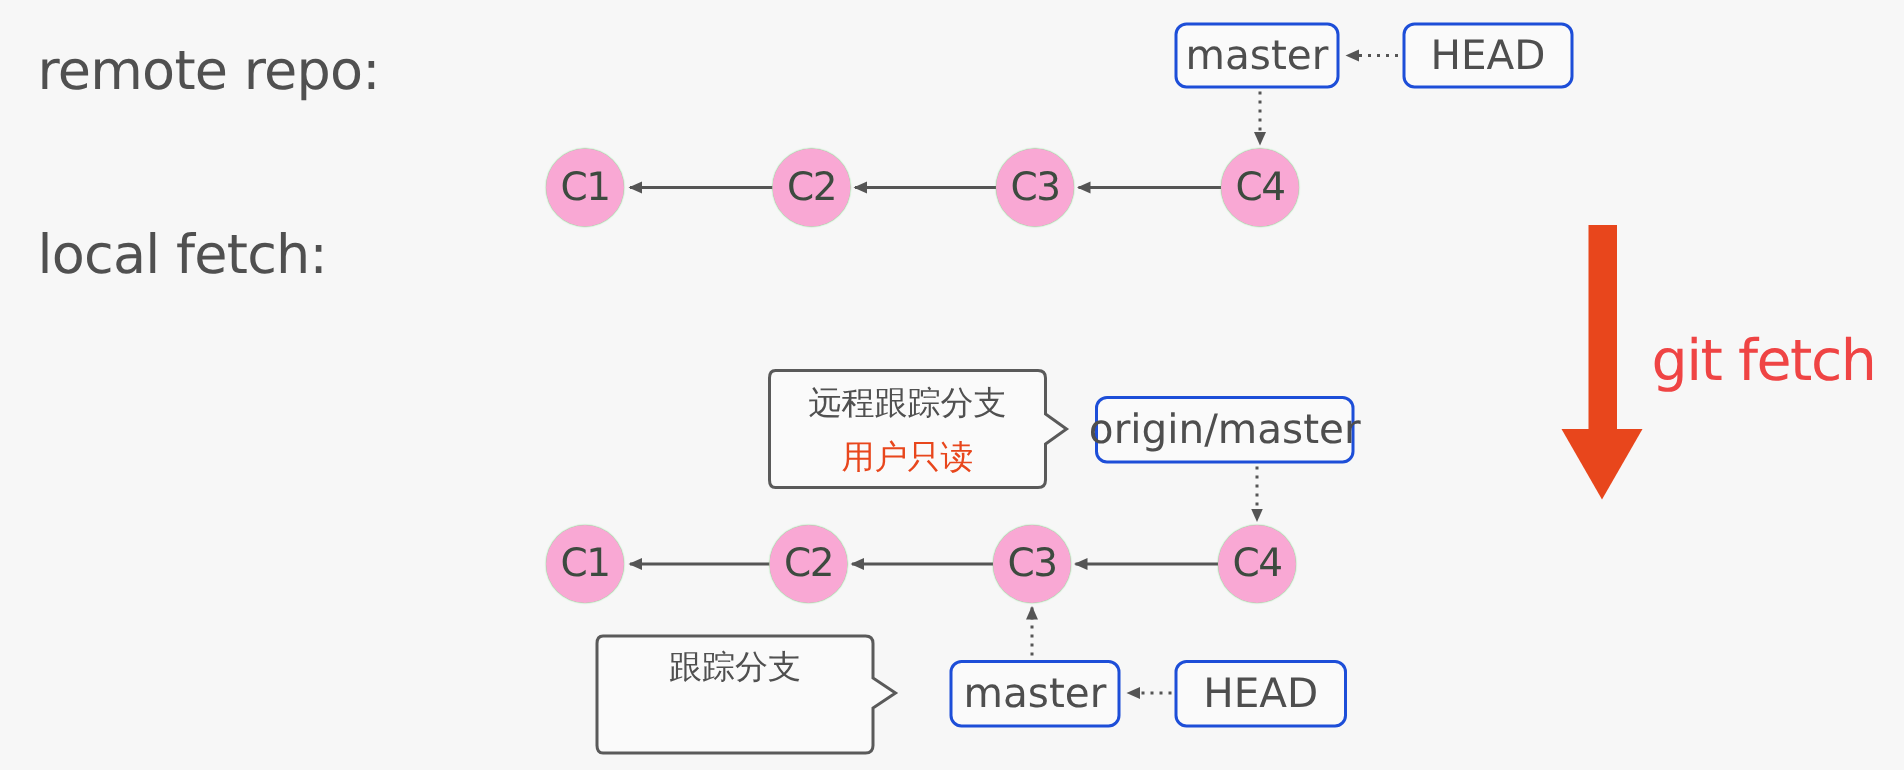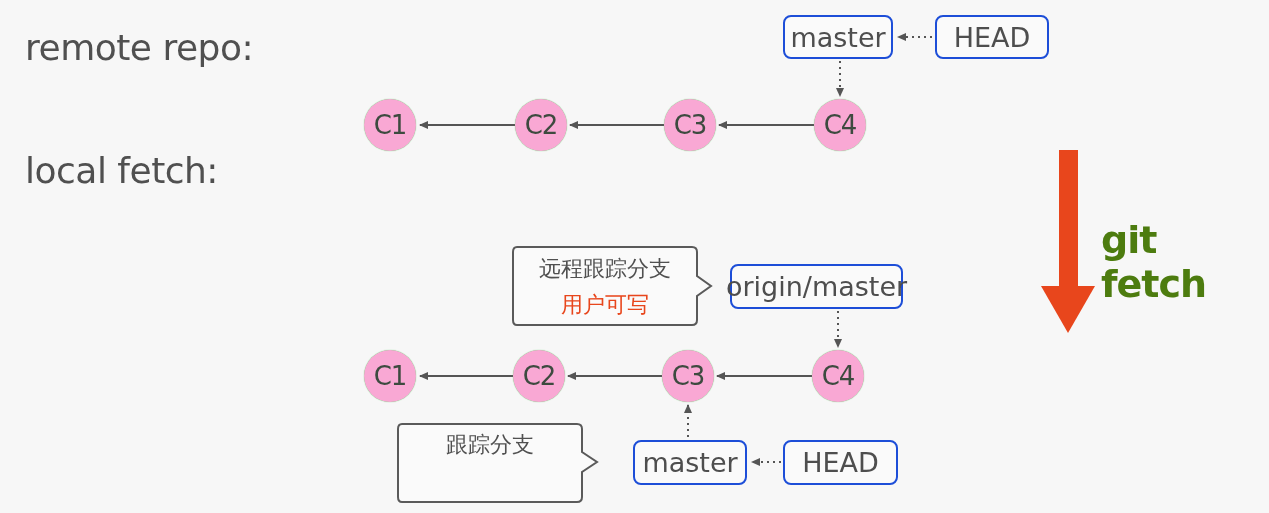--- a/index.html
+++ b/index.html
@@ -6,21 +6,21 @@
   body { width: 1269px; height: 513px; background: #f7f7f7; position: relative; overflow: hidden;
          font-family: "DejaVu Sans", "Liberation Sans", sans-serif; color: #555; }
   .label { position: absolute; font-size: 36px; color: #505050; font-family: "DejaVu Sans", sans-serif; letter-spacing: -0.5px; }
   .commit { position: absolute; width: 52px; height: 52px; border-radius: 50%; background: #f9a8d4;
             display: flex; align-items: center; justify-content: center; font-size: 26px; color: #3d4a3f;
             box-shadow: 0 0 1px #4ad05a; letter-spacing: -1px; }
   .ref { position: absolute; border: 2px solid #1d4ed8; border-radius: 8px; background: #fafafa;
          display: flex; align-items: center; justify-content: center; font-size: 27px; color: #4e4e4e; box-sizing: border-box; }
   .callout { position: absolute; box-sizing: border-box; }
   .callout .text { position: absolute; left: 0; width: 100%; text-align: center; font-size: 22px; }
-  .gitfetch { position: absolute; font-size: 38px; font-weight: bold; color: #4d7c0f; font-family: "DejaVu Sans", sans-serif; letter-spacing: -1px; }
+  .gitfetch { position: absolute; font-size: 38px; font-weight: normal; color: #ef4444; font-family: "DejaVu Sans", sans-serif; letter-spacing: -1px; }
   svg.overlay { position: absolute; left: 0; top: 0; }
 </style>
 </head>
 <body>
 
 <svg class="overlay" width="1269" height="513">
   <defs>
     <marker id="ah" markerWidth="10" markerHeight="10" refX="8" refY="4" orient="auto" markerUnits="userSpaceOnUse">
       <path d="M0,0 L9,4 L0,8 z" fill="#555"></path>
     </marker>
@@ -68,19 +68,19 @@
 <div class="commit" style="left:513px; top:350px;">C2</div>
 <div class="commit" style="left:662px; top:350px;">C3</div>
 <div class="commit" style="left:812px; top:350px;">C4</div>
 
 <div class="ref" style="left:730px; top:264px; width:173px; height:45px;">origin/master</div>
 <div class="ref" style="left:633px; top:440px; width:114px; height:45px;">master</div>
 <div class="ref" style="left:783px; top:440px; width:115px; height:45px;">HEAD</div>
 
 <div class="callout" style="left:513px; top:247px; width:184px; height:78px;">
   <div class="text" style="top:7px; color:#505050;">远程跟踪分支</div>
-  <div class="text" style="top:43px; color:#e8461c;">用户可写</div>
+  <div class="text" style="top:43px; color:#e8461c;">用户只读</div>
 </div>
 <div class="callout" style="left:398px; top:424px; width:184px; height:90px;">
   <div class="text" style="top:6px; color:#505050;">跟踪分支</div>
 </div>
 
 <div class="gitfetch" style="left:1101px; top:218px;">git fetch</div>
 
 </body></html>

